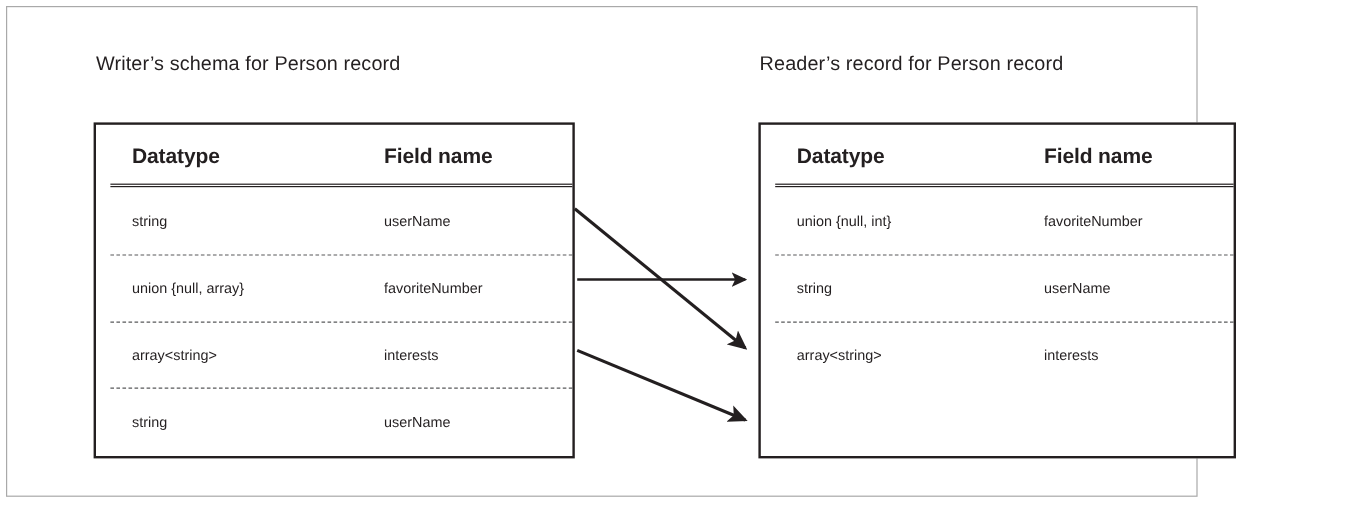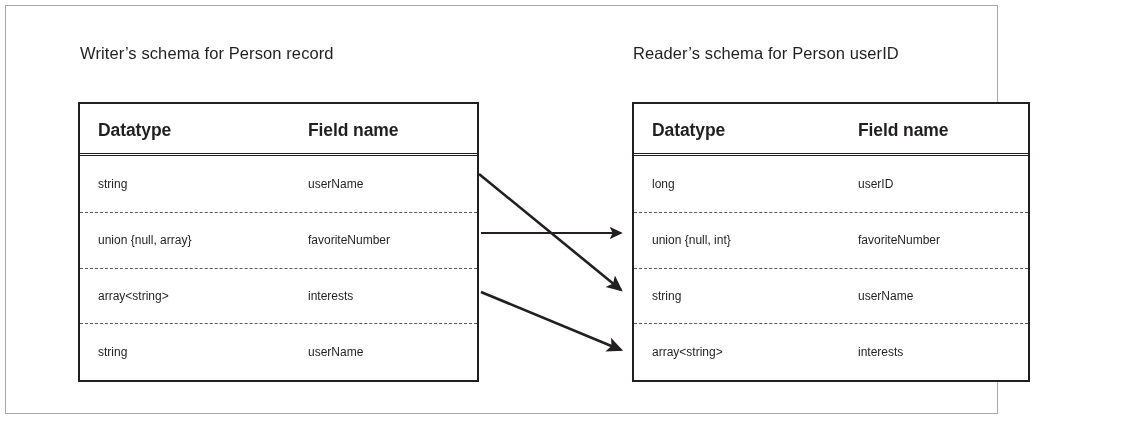--- a/index.html
+++ b/index.html
@@ -44,20 +44,21 @@
   #reader-title { left: 627px; top: 38px; }
 
   
   .schema-table {
     position: absolute;
     top: 96px;
     height: 280px;
     border: 2.5px solid #231f20;
     box-sizing: border-box;
     background: #ffffff;
+    padding-left: 12px;
   }
   #writer-table { left: 72px; width: 401px; }
   #reader-table { left: 626px; width: 398px; }
 
   .thead {
     height: 52px;
     position: relative;
     box-sizing: border-box;
   }
   
@@ -136,33 +137,29 @@
         <div class="cell col-type">array&lt;string&gt;</div>
         <div class="cell col-field">interests</div>
       </div>
 
       <div class="trow">
         <div class="cell col-type">string</div>
         <div class="cell col-field">userName</div>
       </div>
     </div>
 
-    <div class="schema-title" id="reader-title">Reader’s schema for Person userID</div>
+    <div class="schema-title" id="reader-title">Reader’s record for Person record</div>
 
     <div class="schema-table" id="reader-table">
 
       <div class="thead">
         <div class="cell col-type">Datatype</div>
         <div class="cell col-field">Field name</div>
       </div>
 
-      <div class="trow">
-        <div class="cell col-type">long</div>
-        <div class="cell col-field">userID</div>
-      </div>
 
       <div class="trow">
         <div class="cell col-type">union {null, int}</div>
         <div class="cell col-field">favoriteNumber</div>
       </div>
 
       <div class="trow">
         <div class="cell col-type">string</div>
         <div class="cell col-field">userName</div>
       </div>

